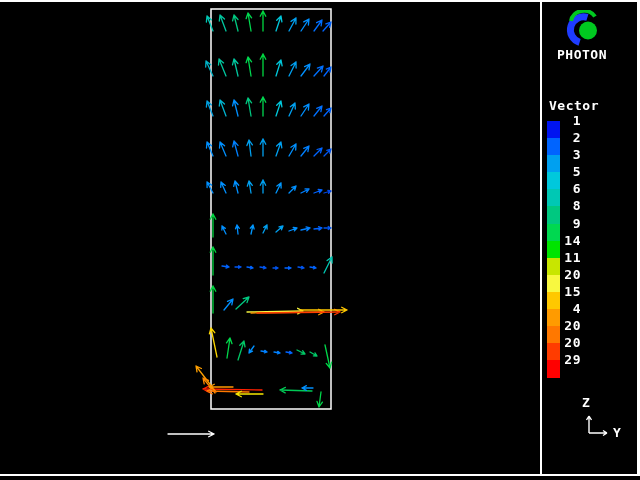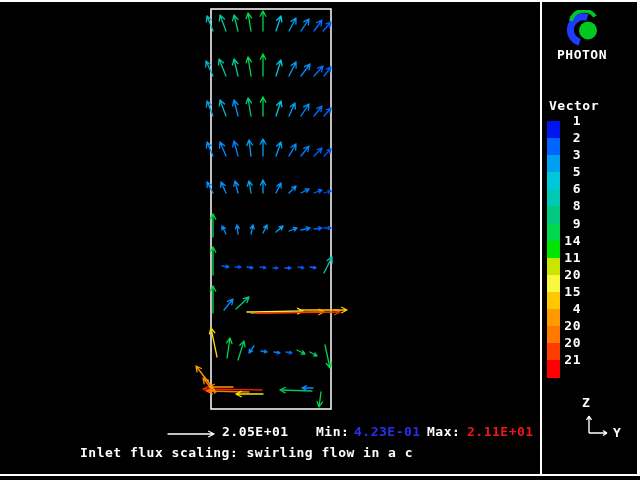--- a/index.html
+++ b/index.html
@@ -192,29 +192,21 @@
         <div class="legend-row">
           <div class="legend-swatch" style="background: rgb(255, 120, 0);"></div>
           <div class="legend-label">20</div>
         </div>
         <div class="legend-row">
           <div class="legend-swatch" style="background: rgb(255, 60, 0);"></div>
           <div class="legend-label">20</div>
         </div>
         <div class="legend-row">
           <div class="legend-swatch" style="background: rgb(255, 0, 0);"></div>
-          <div class="legend-label">21</div>
+          <div class="legend-label">29</div>
         </div>
       </div>
     <div class="panel-label" style="left:582px;top:396px;">Z</div>
     <div class="panel-label" style="left:613px;top:426px;">Y</div>
   </div>
 
-  <div class="caption-row">
-    <span style="left:222px;">2.05E+01</span>
-    <span style="left:316px;">Min:</span>
-    <span id="min-value" style="left: 354px; color: rgb(40, 48, 238);">4.23E-01</span>
-    <span style="left:427px;">Max:</span>
-    <span id="max-value" style="left: 467px; color: rgb(238, 24, 24);">2.11E+01</span>
-  </div>
-  <div class="txt" style="left:80px;top:446px;">Inlet flux scaling: swirling flow in a c</div>
 
 </div>
 
 </body></html>

